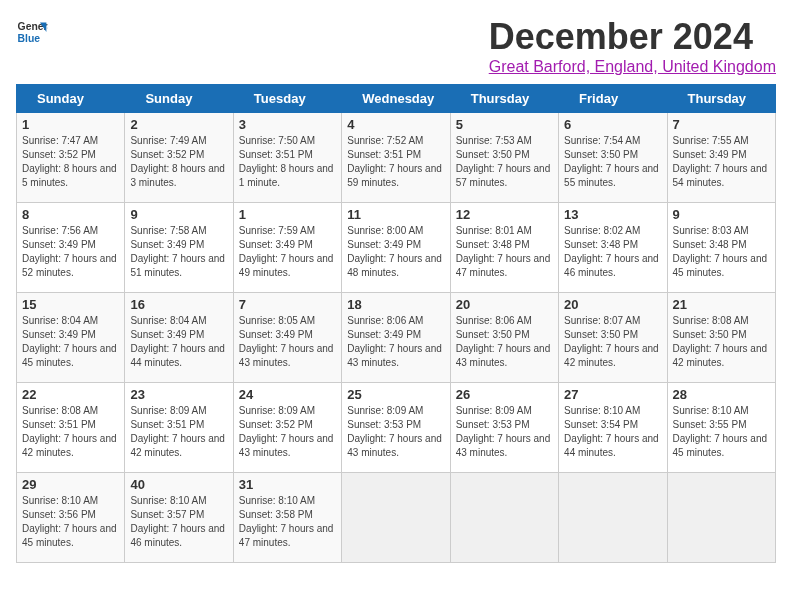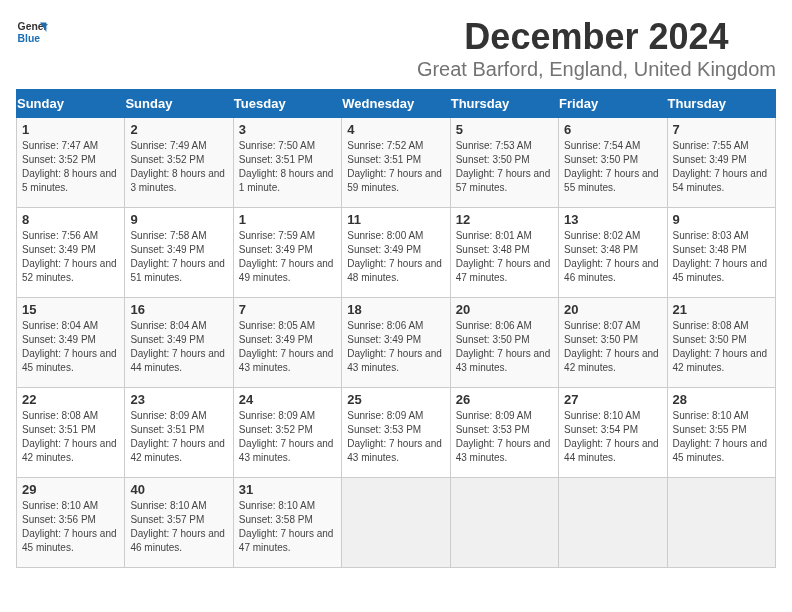--- a/index.html
+++ b/index.html
@@ -19,42 +19,43 @@
     .logo {
       display: flex;
       align-items: center;
       gap: 4px;
     }
     .logo-icon {
       width: 32px;
       height: 32px;
     }
     .title-area {
-      text-align: center;
+      text-align: left;
     }
     .calendar-title {
       font-size: 36px;
       font-weight: bold;
       color: #333;
     }
     .subtitle {
-      font-size: 20px;
-      color: #737373;
+      font-size: 16px;
+      color: #a21caf;
+      text-decoration: underline;
     }
     .calendar-table {
       width: 100%;
       border-collapse: collapse;
       table-layout: fixed;
     }
     .calendar-table thead th {
       background: #1a6eb5;
       color: #fff;
       font-size: 13px;
       font-weight: bold;
-      padding: 6px 0;
+      padding: 6px 20px;
       text-align: left;
       border: 1px solid #1a6eb5;
     }
     .calendar-table tbody td {
       border: 1px solid #ccc;
       vertical-align: top;
       padding: 4px 5px;
       font-size: 10px;
       color: #333;
       min-height: 80px;

